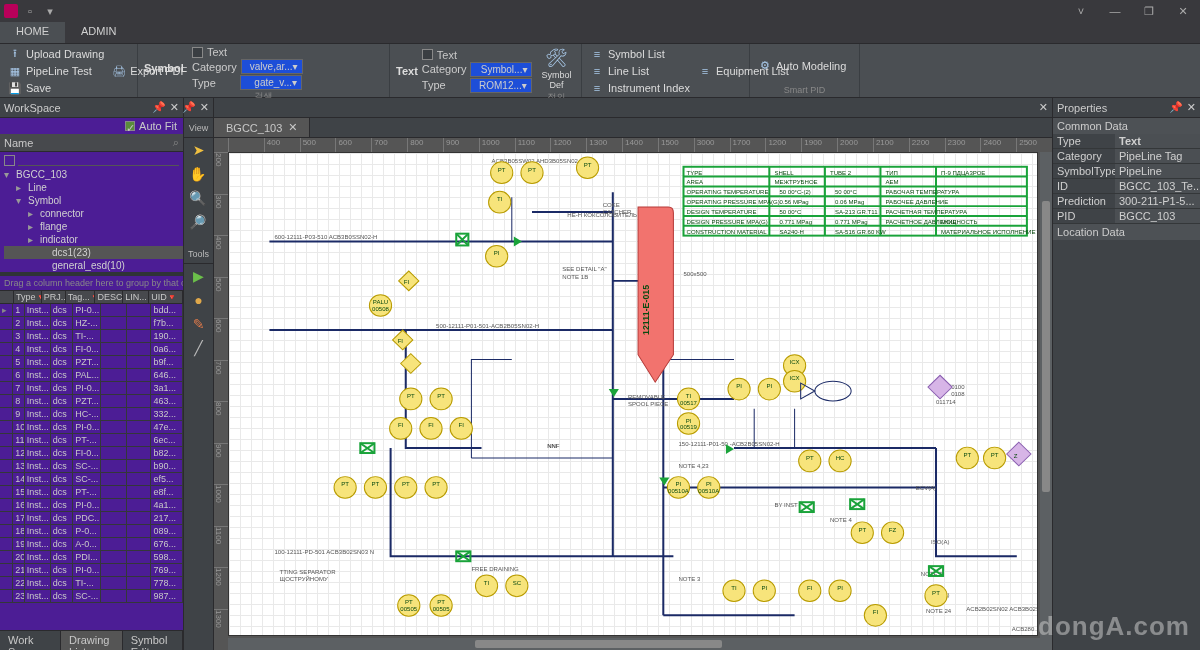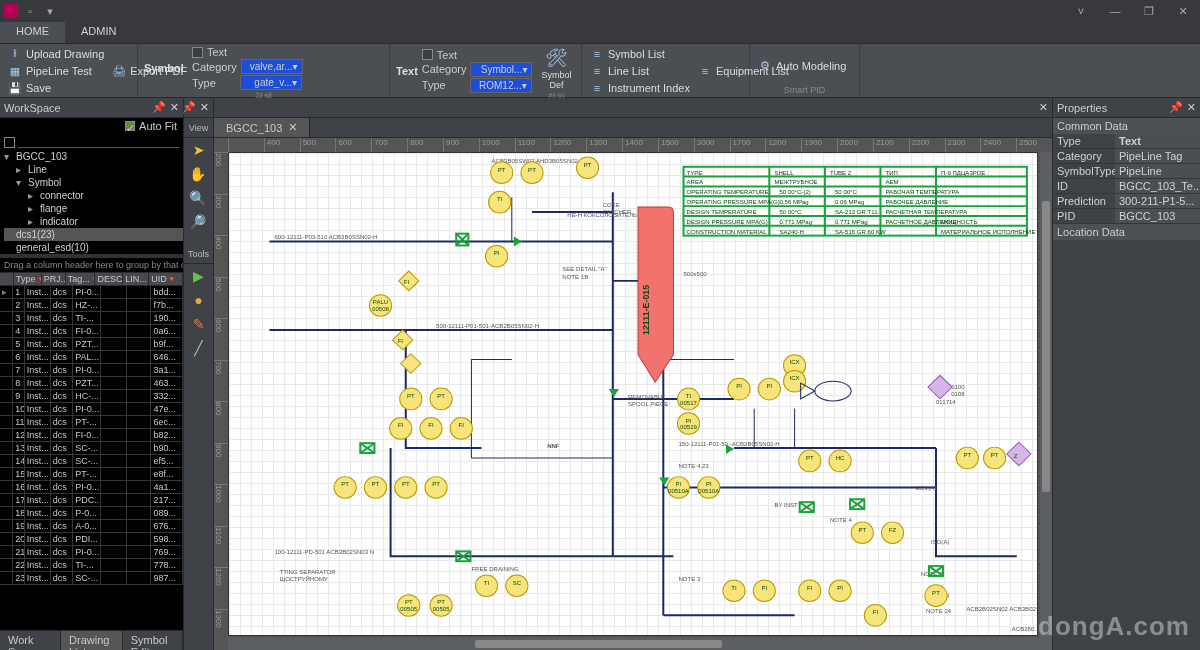--- a/index.html
+++ b/index.html
@@ -30,29 +30,29 @@
   .check{display:flex;align-items:center;gap:4px}
   .check .box{width:11px;height:11px;border:1px solid #888;background:#3a3e42}
   .combo{display:flex;align-items:center;gap:4px}
   .combo .cval{border:1px solid #666;background:#1d4ed8;height:15px;padding:0 4px;min-width:62px;display:flex;align-items:center;justify-content:flex-end;font-size:10px;color:#ccc}
   .combo .lbl{min-width:44px;color:#ccc}
   
   .body{display:flex;height:552px}
   .panel-head{height:20px;background:#3f4347;display:flex;align-items:center;justify-content:space-between;padding:0 4px;border-bottom:1px solid #2a2a2d;color:#ccc}
   .pinrow{display:flex;gap:4px;align-items:center}
   
-  .left{width:184px;background:#000000;border-right:1px solid #2a2a2d;display:flex;flex-direction:column}
+  .left{width:184px;background:#4c1d95;border-right:1px solid #2a2a2d;display:flex;flex-direction:column}
   .autofit{text-align:right;padding:2px 6px;display:flex;justify-content:flex-end;align-items:center;gap:4px}
   .namehead{display:flex;align-items:center;justify-content:space-between;background:#47494d;padding:2px 4px;height:18px;border-bottom:1px solid #2a2a2d}
   .search{display:flex;align-items:center;gap:3px;padding:2px 4px}
   .search .box{width:11px;height:11px;border:1px solid #888}
   .tree{padding-left:4px}
   .tn{display:flex;align-items:center;gap:2px;padding:1px 0;color:#d0d0d0;font-size:10px}
   .tn .arrow{width:10px;color:#999}
-  .ind1{padding-left:12px}.ind2{padding-left:24px}.ind3{}
+  .ind1{padding-left:12px}.ind2{padding-left:24px}.ind3{padding-left:36px}
   .tn.sel{background:#555}
   .splitbar{height:4px;background:#2f3337;cursor:ns-resize}
   .draghint{color:#888;padding:2px 4px;font-size:9px;white-space:nowrap;overflow:hidden}
   .gridhead{display:flex;background:#47494d;border-top:1px solid #2a2a2d;border-bottom:1px solid #2a2a2d}
   .gh{border-right:1px solid #2a2a2d;padding:1px 2px;font-size:9px;display:flex;align-items:center;gap:1px;overflow:hidden}
   .gh .f{color:#6aa;font-size:8px}
   .gw0{width:14px}.gw1{width:28px}.gw2{width:24px}.gw3{width:30px}.gw4{width:28px}.gw5{width:26px}.gw6{width:34px}
   .gridrows{overflow:hidden;flex:1}
   .gr{display:flex;border-bottom:1px solid #343739;font-size:9px}
   .gc{border-right:1px solid #343739;padding:1px 2px;overflow:hidden;white-space:nowrap}
@@ -266,20 +266,24 @@
     <div class="panel-head">
       <span>WorkSpace</span>
       <span class="pinrow">
           <span>📌</span>
           <span>✕</span>
         </span>
     </div>
     <div class="autofit">
         <span class="seltick">✓</span>
         <span>Auto Fit</span>
+      </div>
+    <div class="namehead">
+        <span>Name</span>
+        <span style="color:#888">⌕</span>
       </div>
     <div class="search">
         <span class="box"></span>
         <span style="flex:1;border-bottom:1px solid #555;height:12px"></span>
       </div>
     <div class="tree" id="tree">
         <div class="tn ind0">
           <span class="arrow">▾</span>
           <span>BGCC_103</span>
         </div>

